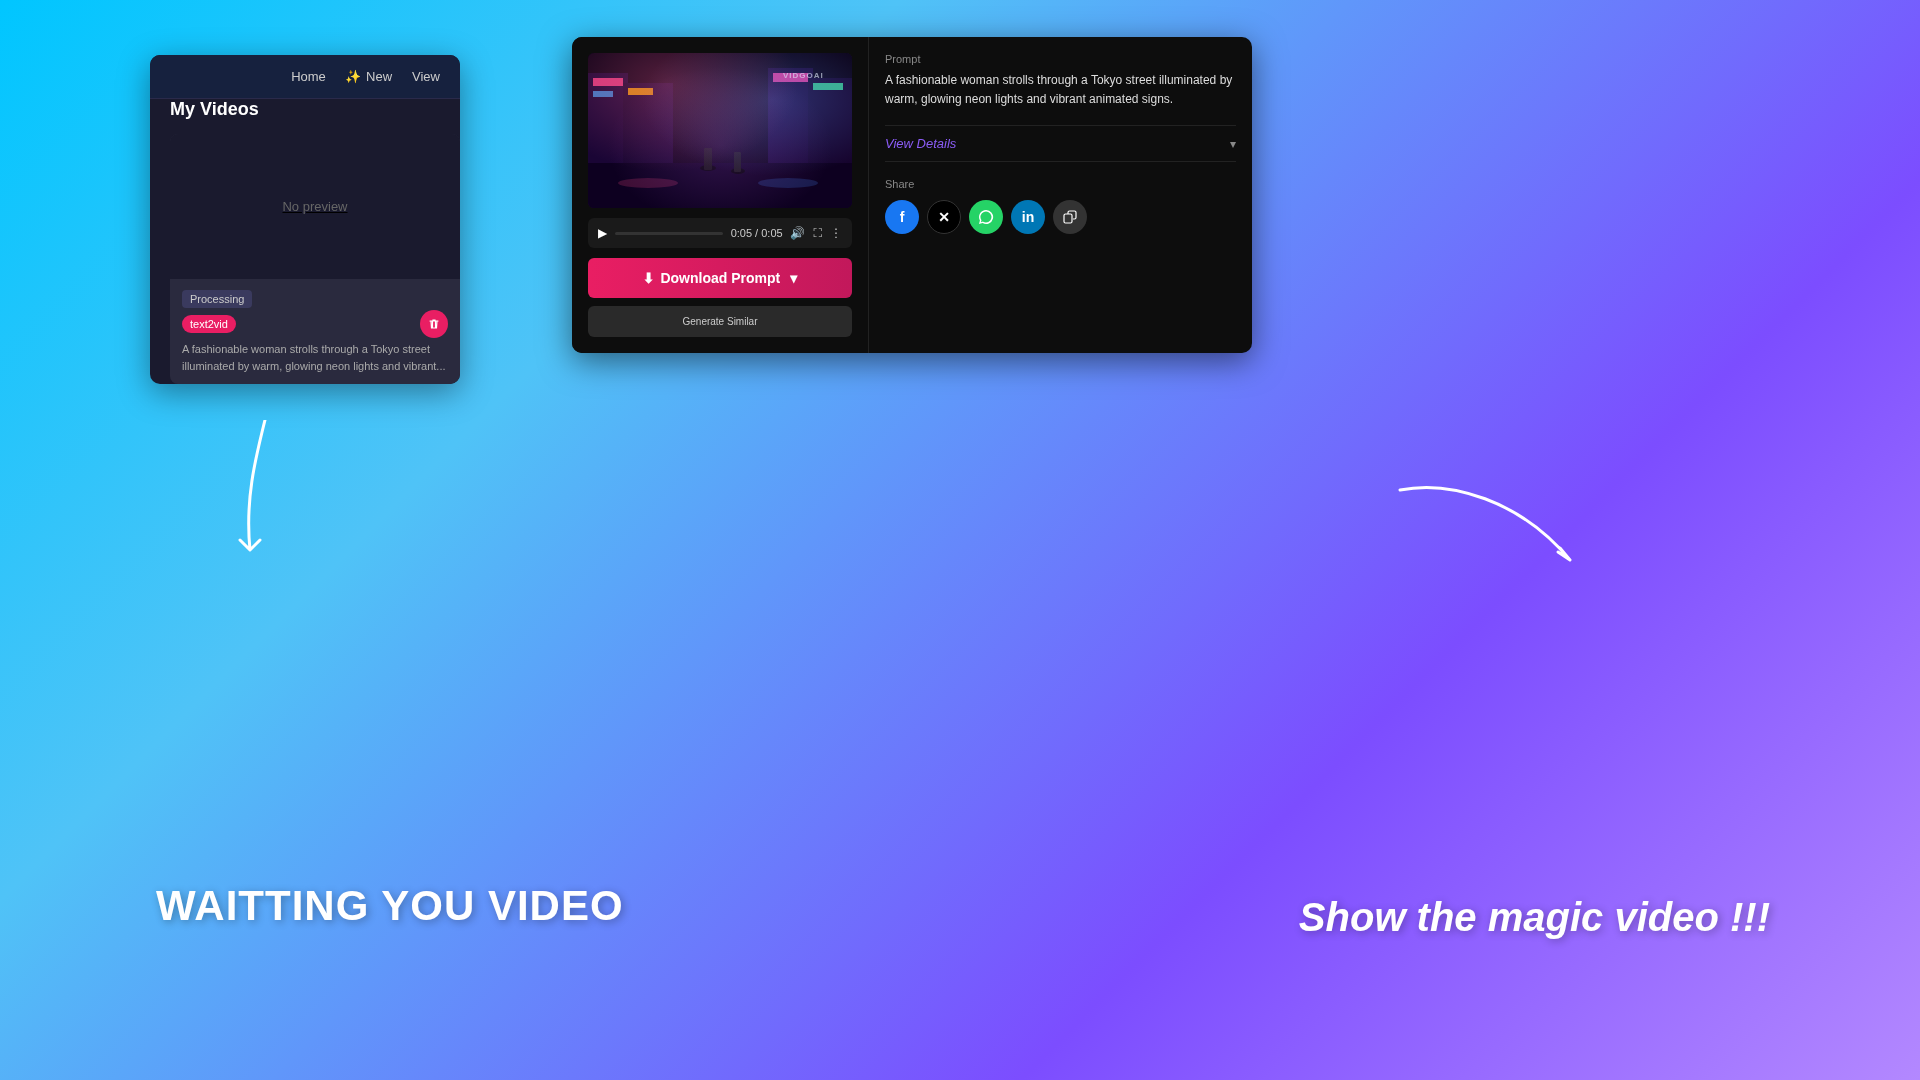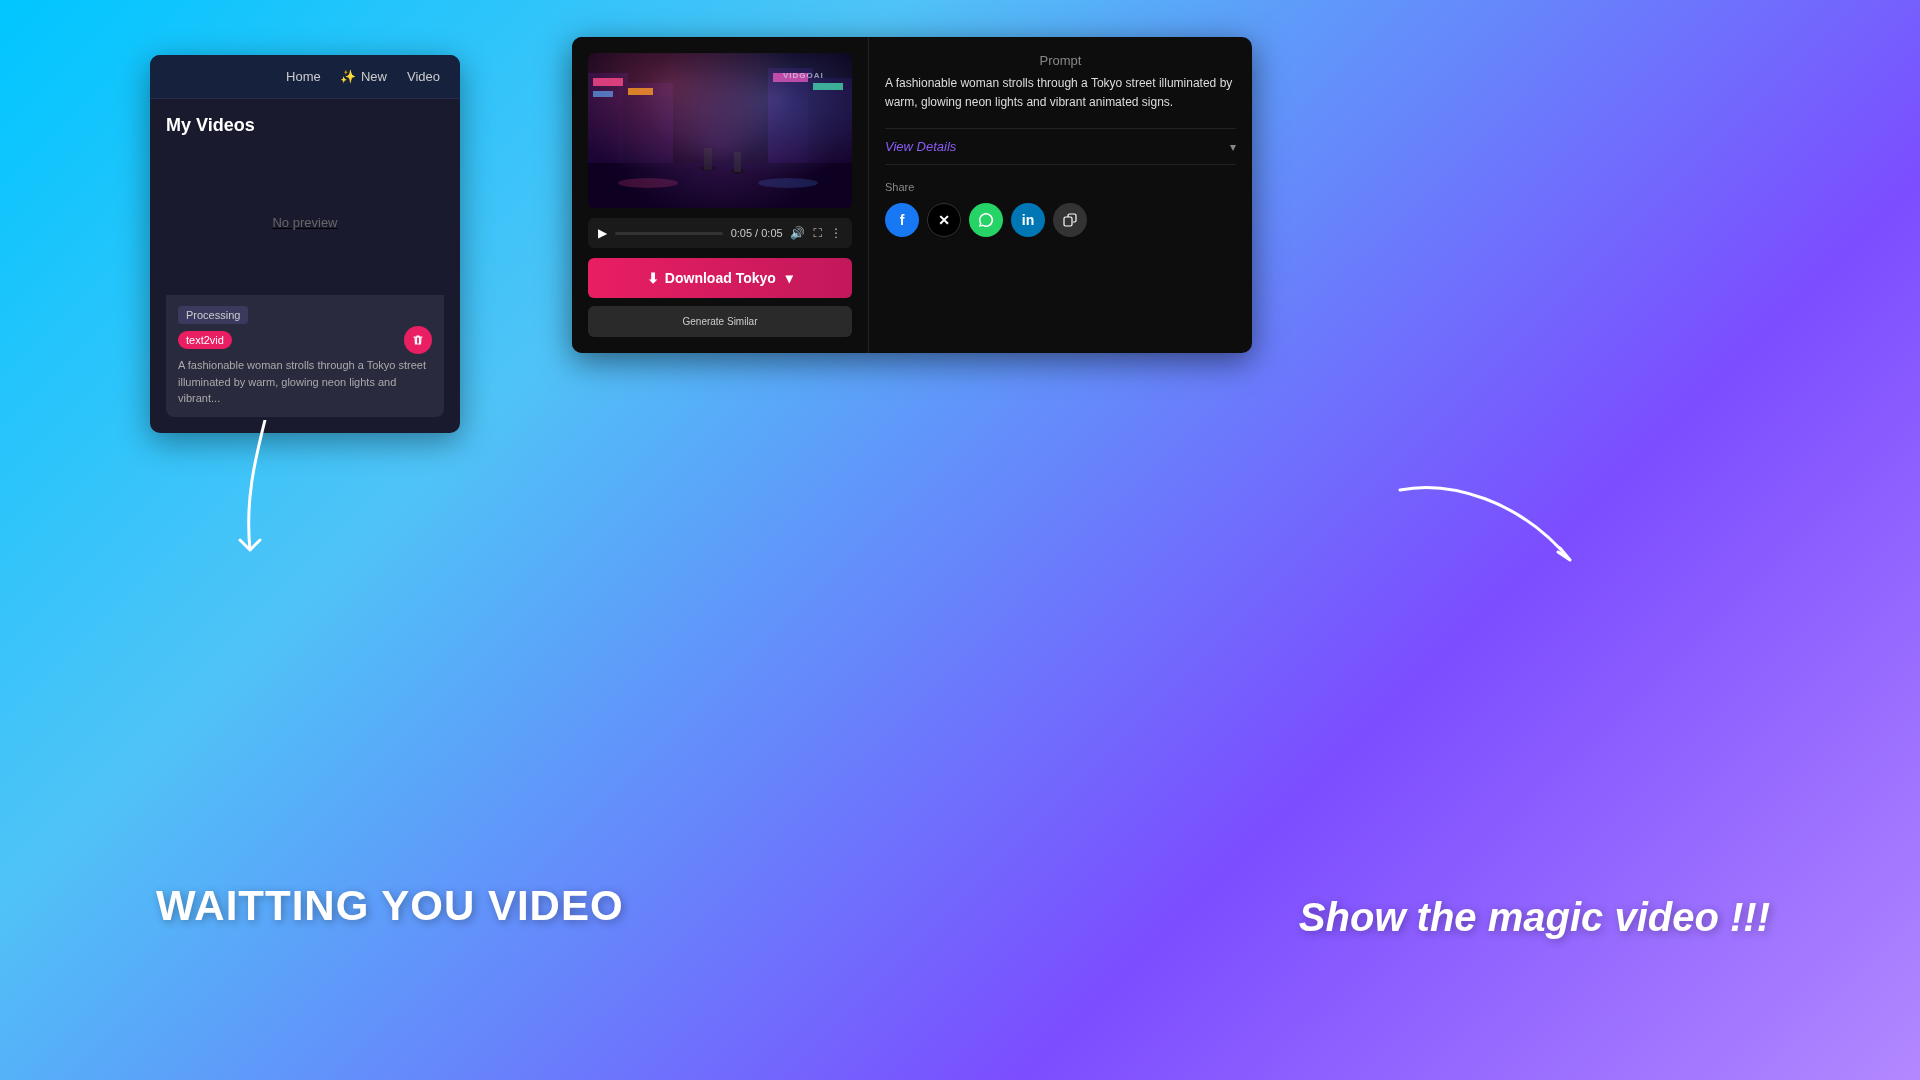--- a/index.html
+++ b/index.html
@@ -36,21 +36,21 @@
       color: #ccc;
       font-size: 13px;
       cursor: pointer;
     }
     .nav-item.new {
       display: flex;
       align-items: center;
       gap: 4px;
     }
     .left-panel-content {
-      padding: 16px;
+      margin-left: 20px;
     }
     .my-videos-title {
       color: #fff;
       font-size: 18px;
       font-weight: 600;
       margin-bottom: 14px;
     }
     .video-card {
       background: #2a2a3e;
       border-radius: 8px;
@@ -213,23 +213,22 @@
     }
 
     
     .info-section {
       flex: 1;
       padding: 16px;
       border-left: 1px solid #222;
     }
     .prompt-label {
       color: #888;
-      font-size: 13px;
+      font-size: 11px;
       margin-bottom: 6px;
-      text-align: center;
     }
     .prompt-text {
       color: #ddd;
       font-size: 12px;
       line-height: 1.6;
       margin-bottom: 16px;
     }
     .view-details-row {
       display: flex;
       justify-content: space-between;
@@ -316,21 +315,21 @@
 </head>
 <body>
 
 <div class="left-panel">
   <div class="left-panel-nav">
     <span class="nav-item">Home</span>
     <span class="nav-item new">
       <span>✨</span>
       <span>New</span>
     </span>
-    <span class="nav-item">Video</span>
+    <span class="nav-item">View</span>
   </div>
   <div class="left-panel-content">
     <div class="my-videos-title">My Videos</div>
     <div class="video-card">
       <div class="video-preview">
         <span class="no-preview-text">No preview</span>
       </div>
       <div class="video-card-footer">
         <div>
           <span class="processing-badge">Processing</span>
@@ -400,21 +399,21 @@
           <div class="progress-bar"></div>
           <span class="time-display">0:05 / 0:05</span>
           <span class="volume-icon">🔊</span>
           <span class="fullscreen-icon">⛶</span>
           <span class="more-icon">⋮</span>
         </div>
       </div>
       <div class="video-actions">
         <button class="download-btn">
           <span>⬇</span>
-          <span>Download Tokyo</span>
+          <span>Download Prompt</span>
           <span style="margin-left:4px">▾</span>
         </button>
         <button class="generate-similar-btn">Generate Similar</button>
       </div>
     </div>
 
     <div class="info-section">
       <div class="prompt-label">Prompt</div>
       <div class="prompt-text">A fashionable woman strolls through a Tokyo street illuminated by warm, glowing neon lights and vibrant animated signs.</div>
       <div class="view-details-row">

